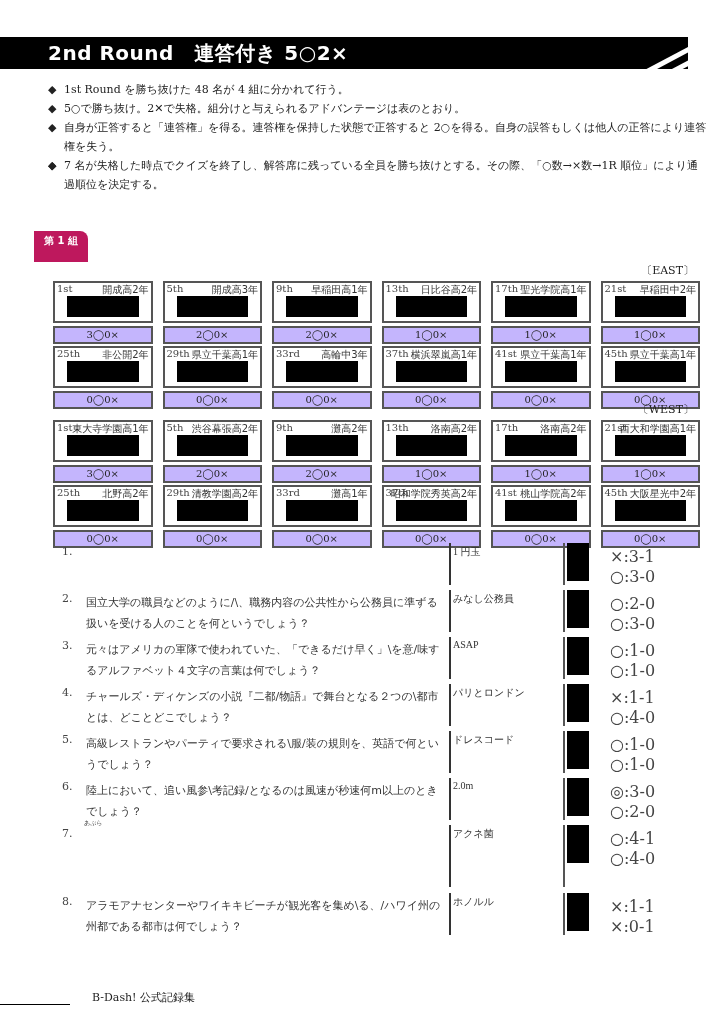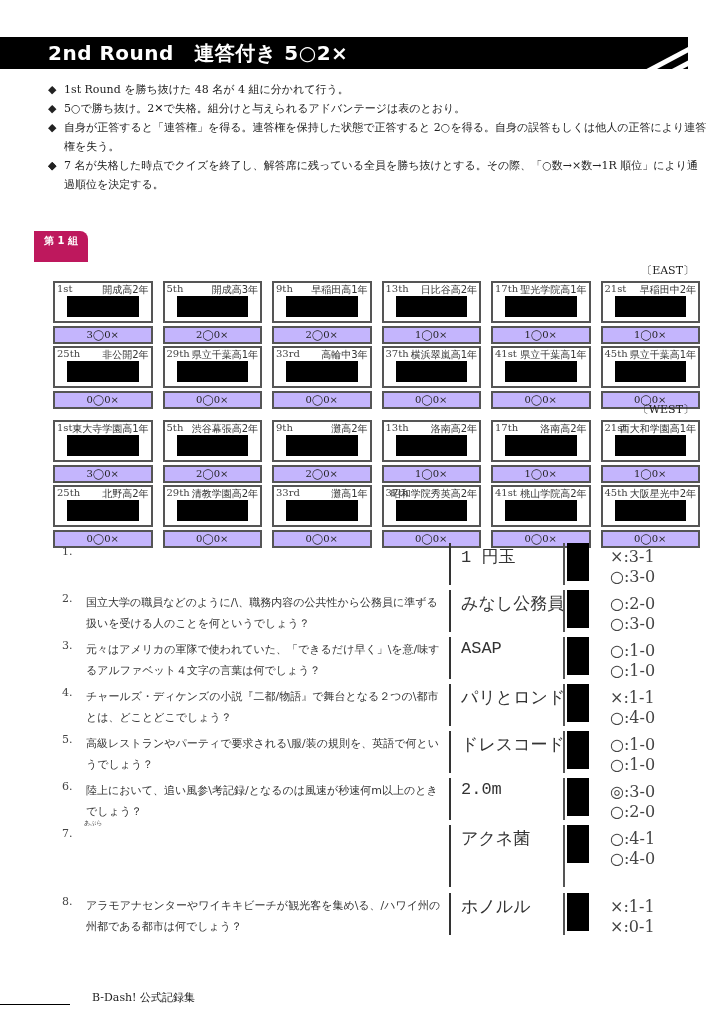--- a/index.html
+++ b/index.html
@@ -21,21 +21,21 @@
   .card { border:2px solid #555; height:38px; position:relative; background:#fff; }
   .card .seed { position:absolute; left:2px; top:0px; font-size:10px; color:#444; }
   .card .school { position:absolute; right:2px; top:0px; font-size:10px; color:#333; font-family:"DejaVu Sans","Liberation Sans",sans-serif; white-space:nowrap; }
   .card .redact { position:absolute; left:12px; right:12px; top:13px; height:21px; background:#000; }
   .score { border:2px solid #555; height:14px; margin-top:3px; font-size:10px; text-align:center; line-height:14px; background:#c4b5fd; }
   .questions { position:absolute; left:62px; top:543px; width:600px; }
   .q { position:relative; height:47px; margin-bottom:0; }
   .q .num { position:absolute; left:0; top:2px; font-size:11px; color:#444; }
   .q .text { position:absolute; left:24px; top:2px; width:362px; font-family:"DejaVu Sans","Liberation Sans",sans-serif; font-size:11px; line-height:21px; color:#333; }
   .q .bar1 { position:absolute; left:387px; top:0px; width:2px; height:42px; background:#333; }
-  .q .ans { position:absolute; left:399px; top:2px; font-family:Liberation Mono, monospace; font-size:17px; color:#333; }
+  .q .ans { position:absolute; left:391px; top:2px; font-family:Liberation Serif, serif; font-size:10px; color:#333; }
   .q .bar2 { position:absolute; left:501px; top:0px; width:2px; height:42px; background:#555; }
   .q .redact { position:absolute; left:505px; top:0px; width:22px; height:38px; background:#000; }
   .q .res { position:absolute; left:548px; font-size:16px; color:#444; }
   .q .r1 { top:4px; } .q .r2 { top:24px; }
   .q.tall { height:68px; }
   .q.tall .bar1, .q.tall .bar2 { height:62px; }
   .ruby { position:absolute; left:22px; top:-6px; font-size:6px; color:#444; }
   .footer-line { position:absolute; left:0; top:1004px; width:70px; height:1px; background:#000; }
   .footer-num { position:absolute; left:46px; top:1044px; font-size:14px; color:#0f766e; }
   .footer-title { position:absolute; left:92px; top:990px; font-size:11px; color:#222; }

